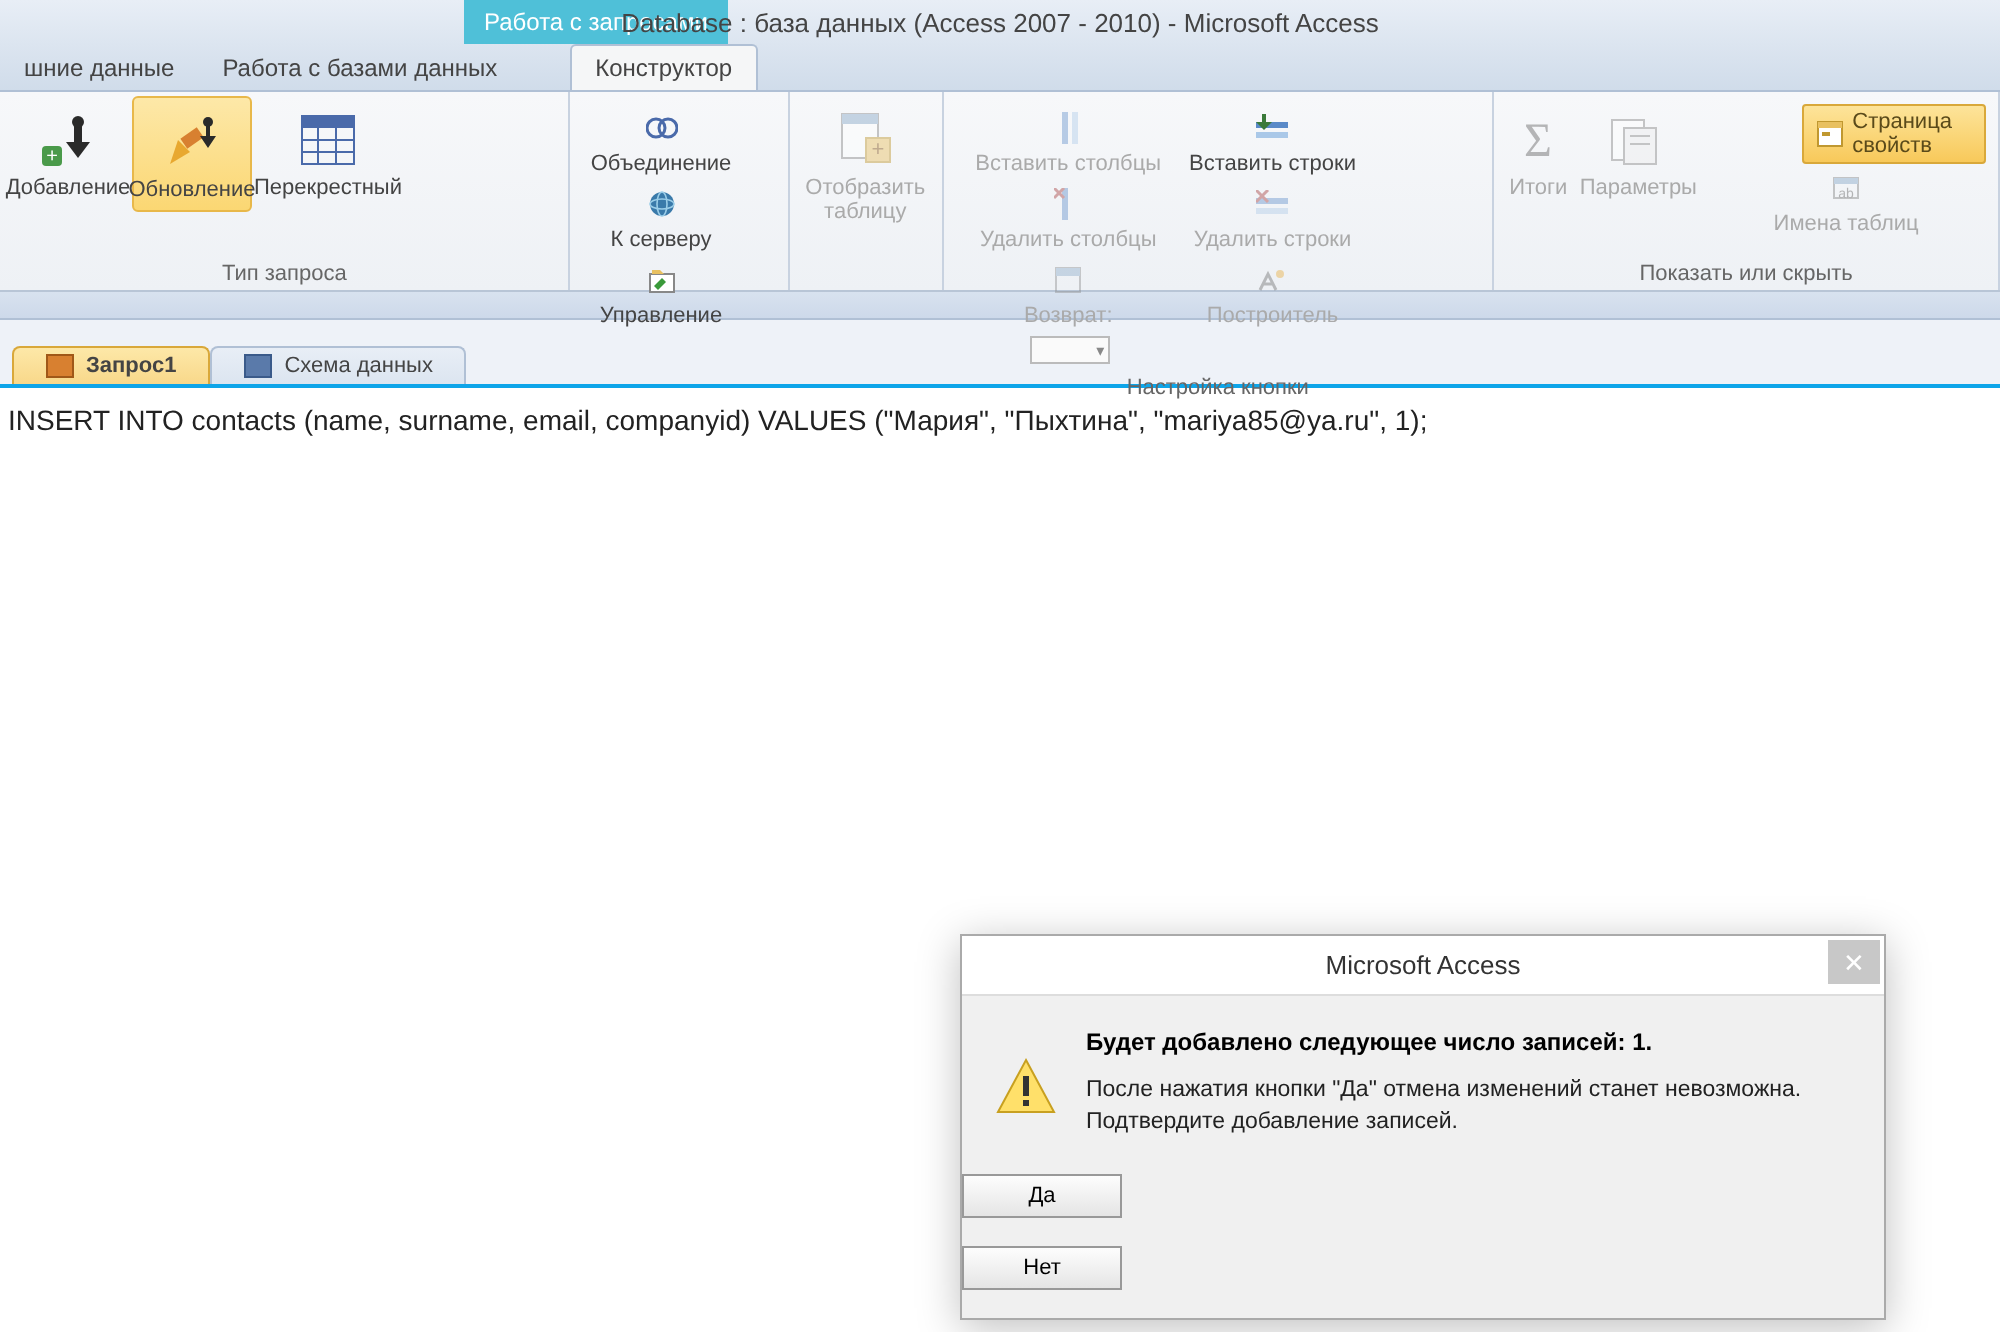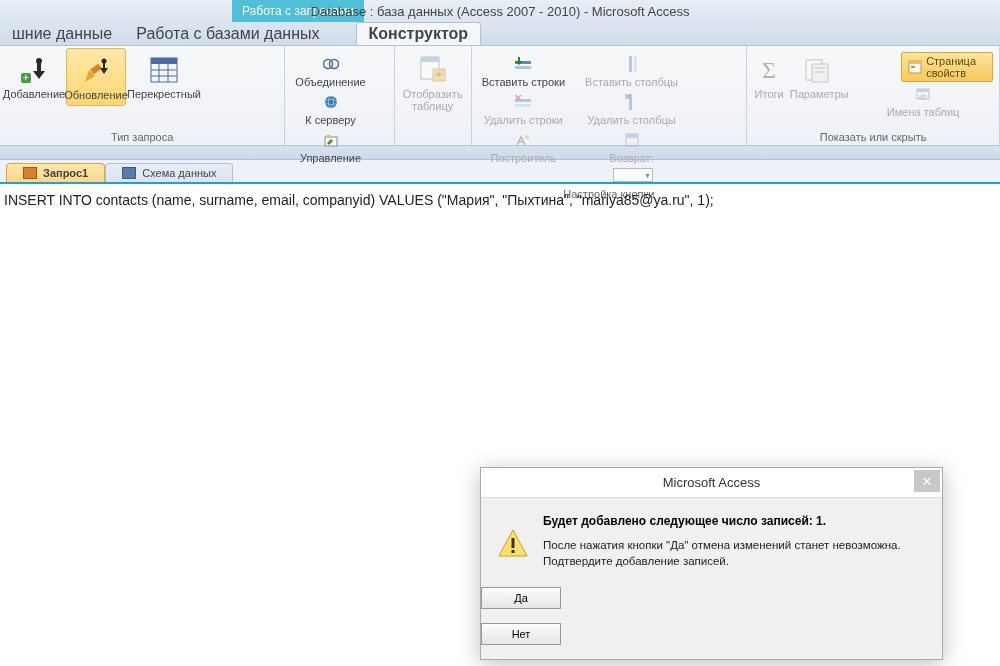--- a/index.html
+++ b/index.html
@@ -46,33 +46,32 @@
     .tab-strip {
       height: 24px;
       background: linear-gradient(#dce5f0, #d0dcea);
       border-bottom: 1px solid #b0c0d5;
       display: flex;
       align-items: flex-end;
       padding-left: 0;
     }
     .ribbon-tab {
       padding: 4px 12px;
-      font-size: 16px;
+      font-size: 12px;
       color: #444;
       cursor: pointer;
       height: 23px;
       display: flex;
       align-items: center;
     }
     .ribbon-tab.active {
       background: #f5f6f7;
       border: 1px solid #b0c0d5;
       border-bottom: none;
       border-radius: 3px 3px 0 0;
-      font-weight: bold;
     }
     
     
     .ribbon {
       height: 100px;
       background: linear-gradient(#f7f8fa, #eef1f5);
       border-bottom: 1px solid #b8c5d6;
       display: flex;
     }
     .ribbon-group {
@@ -144,21 +143,21 @@
       margin-left: 48px;
     }
     
     
     .doc-bar {
       height: 14px;
       background: linear-gradient(#d8e2ef, #cdd9ea);
       border-bottom: 1px solid #b0c0d5;
     }
     .doc-tabs {
-      height: 22px;
+      height: 32px;
       background: #eef2f8;
       display: flex;
       align-items: flex-end;
       padding-left: 6px;
       gap: 0;
     }
     .doc-tab {
       padding: 3px 16px;
       font-size: 11px;
       color: #444;
@@ -368,20 +367,52 @@
             </svg>
         </div>
         <div class="big-btn-label grey-label">Отобразить таблицу</div>
       </div>
     </div>
     <div class="group-label"></div>
   </div>
 
   <div class="ribbon-group" style="width:280px;border-left:none">
     <div class="group-body">
+      <div class="small-btn-col" style="padding-top:6px;margin-left:6px">
+        <div class="small-btn grey">
+          <span class="small-icon">
+              <svg width="14" height="16" opacity="0.4">
+                <rect x="4" y="0" width="3" height="16" fill="#5a8ac8"></rect>
+                <rect x="9" y="0" width="3" height="16" fill="#aac8e8"></rect>
+              </svg>
+            </span>
+          <span>Вставить столбцы</span>
+        </div>
+        <div class="small-btn grey">
+          <span class="small-icon">
+              <svg width="14" height="16" opacity="0.4">
+                <rect x="4" y="0" width="3" height="16" fill="#5a8ac8"></rect>
+                <path d="M0 0 L5 5 M5 0 L0 5" stroke="#a03030" stroke-width="1.5"></path>
+              </svg>
+            </span>
+          <span>Удалить столбцы</span>
+        </div>
+        <div class="small-btn grey">
+          <span class="small-icon">
+              <svg width="14" height="14" opacity="0.4">
+                <rect x="1" y="1" width="12" height="12" fill="none" stroke="#888"></rect>
+                <rect x="1" y="1" width="12" height="4" fill="#88a8c8"></rect>
+              </svg>
+            </span>
+          <span>Возврат:</span>
+          <span class="small-icon" style="border:1px solid #bbb;width:40px;height:14px;background:#fafafa;margin-left:2px;position:relative">
+              <span style="position:absolute;right:2px;top:2px;font-size:8px;color:#888">▾</span>
+            </span>
+        </div>
+      </div>
       <div class="small-btn-col" style="padding-top:6px">
         <div class="small-btn">
           <span class="small-icon">
               <svg width="16" height="14">
                 <rect x="0" y="4" width="16" height="3" fill="#5a8ac8"></rect>
                 <rect x="0" y="9" width="16" height="3" fill="#aac8e8"></rect>
                 <path d="M3 0 L3 4 L0 4 L4 8 L8 4 L5 4 L5 0 Z" fill="#3a7a3a"></path>
               </svg>
             </span>
           <span>Вставить строки</span>
@@ -397,52 +428,20 @@
           <span>Удалить строки</span>
         </div>
         <div class="small-btn grey">
           <span class="small-icon">
               <svg width="16" height="14" opacity="0.4">
                 <path d="M2 12 L6 4 L10 12 M4 9 L8 9" stroke="#666" stroke-width="1.5" fill="none"></path>
                 <circle cx="12" cy="4" r="2" fill="#e8a830"></circle>
               </svg>
             </span>
           <span>Построитель</span>
-        </div>
-      </div>
-      <div class="small-btn-col" style="padding-top:6px;margin-left:6px">
-        <div class="small-btn grey">
-          <span class="small-icon">
-              <svg width="14" height="16" opacity="0.4">
-                <rect x="4" y="0" width="3" height="16" fill="#5a8ac8"></rect>
-                <rect x="9" y="0" width="3" height="16" fill="#aac8e8"></rect>
-              </svg>
-            </span>
-          <span>Вставить столбцы</span>
-        </div>
-        <div class="small-btn grey">
-          <span class="small-icon">
-              <svg width="14" height="16" opacity="0.4">
-                <rect x="4" y="0" width="3" height="16" fill="#5a8ac8"></rect>
-                <path d="M0 0 L5 5 M5 0 L0 5" stroke="#a03030" stroke-width="1.5"></path>
-              </svg>
-            </span>
-          <span>Удалить столбцы</span>
-        </div>
-        <div class="small-btn grey">
-          <span class="small-icon">
-              <svg width="14" height="14" opacity="0.4">
-                <rect x="1" y="1" width="12" height="12" fill="none" stroke="#888"></rect>
-                <rect x="1" y="1" width="12" height="4" fill="#88a8c8"></rect>
-              </svg>
-            </span>
-          <span>Возврат:</span>
-          <span class="small-icon" style="border:1px solid #bbb;width:40px;height:14px;background:#fafafa;margin-left:2px;position:relative">
-              <span style="position:absolute;right:2px;top:2px;font-size:8px;color:#888">▾</span>
-            </span>
         </div>
       </div>
     </div>
     <div class="group-label">Настройка кнопки</div>
   </div>
 
   <div class="ribbon-group" style="flex:1">
     <div class="group-body">
       <div class="big-btn" style="width:44px">
         <div class="icon-box">

